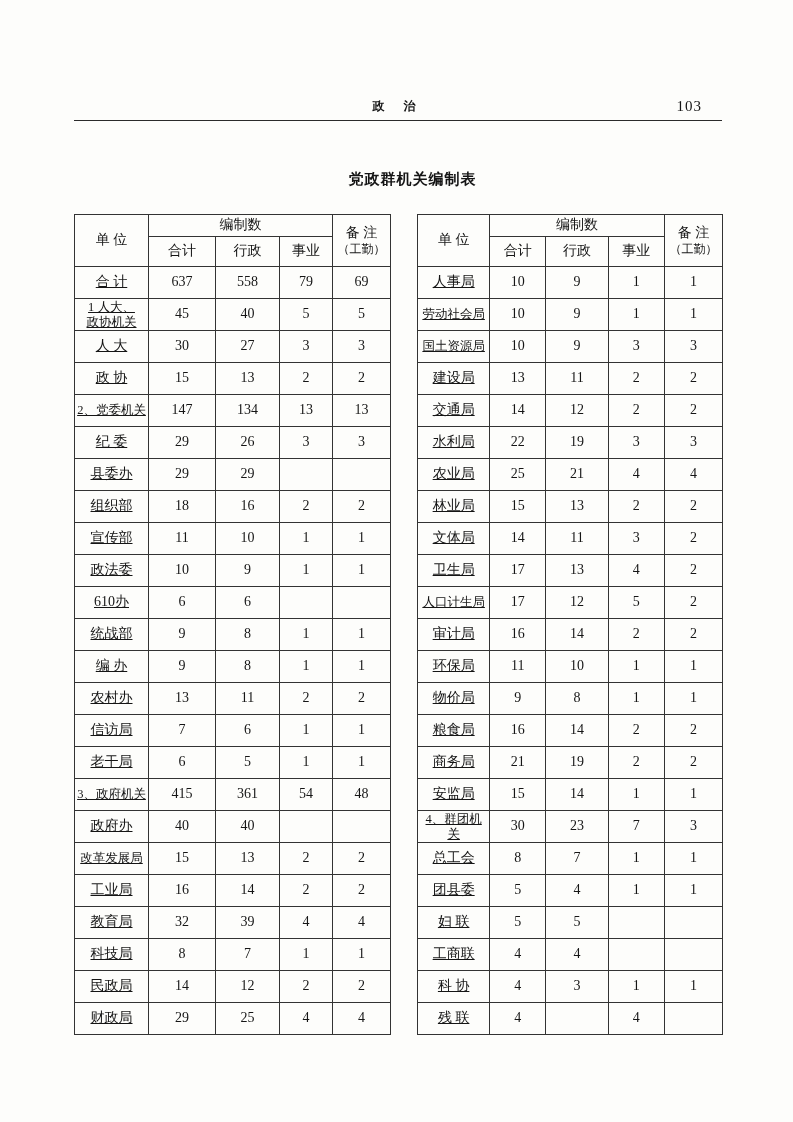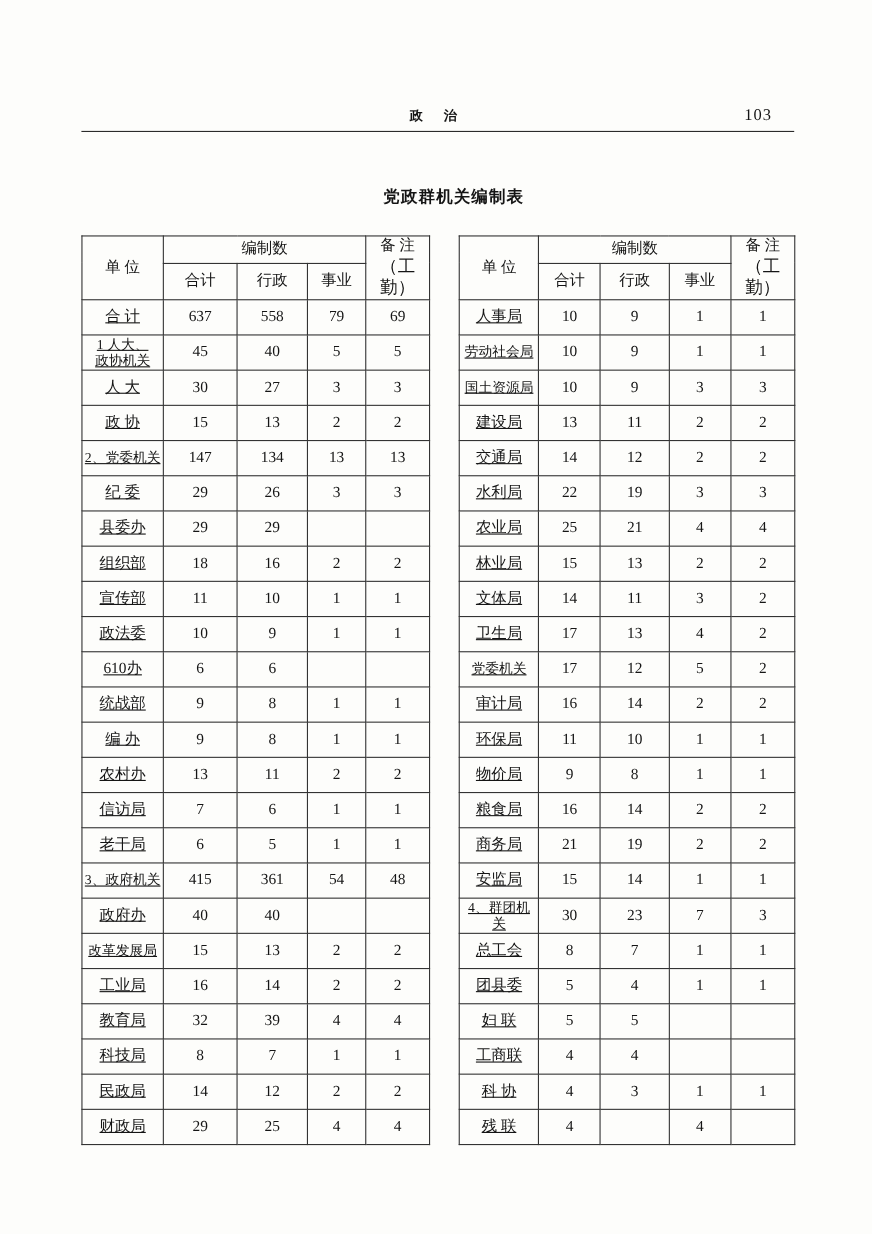--- a/index.html
+++ b/index.html
@@ -74,21 +74,21 @@
   .data-table thead tr:nth-child(2) th { height: 30px; }
   .data-table .unit {
     white-space: pre-line;
     text-decoration: underline;
   }
   .data-table .condensed {
     font-size: 12.5px;
     letter-spacing: 0;
   }
   .note-h div { line-height: 1.2; }
-  .note-h .l2 { font-size: 16px; }
+  .note-h .l2 { font-size: 12px; }
 </style>
 </head>
 <body>
 
 <div class="page">
 
   <div class="page-header">
     <span class="header-title">政 治</span>
     <span class="page-number">103</span>
   </div>
@@ -381,21 +381,21 @@
             <td>2</td>
           </tr>
           <tr>
             <td class="unit">卫生局</td>
             <td>17</td>
             <td>13</td>
             <td>4</td>
             <td>2</td>
           </tr>
           <tr>
-            <td class="unit condensed">党委机关</td>
+            <td class="unit condensed">人口计生局</td>
             <td>17</td>
             <td>12</td>
             <td>5</td>
             <td>2</td>
           </tr>
           <tr>
             <td class="unit">审计局</td>
             <td>16</td>
             <td>14</td>
             <td>2</td>

